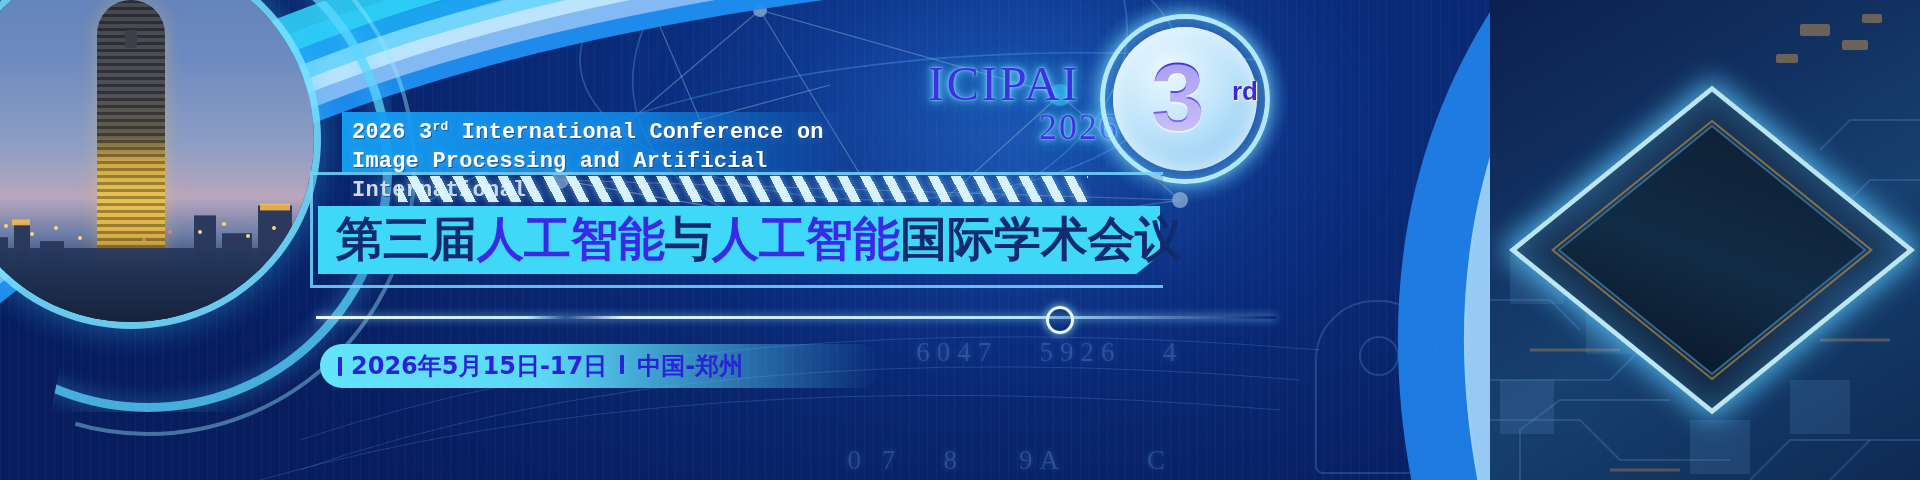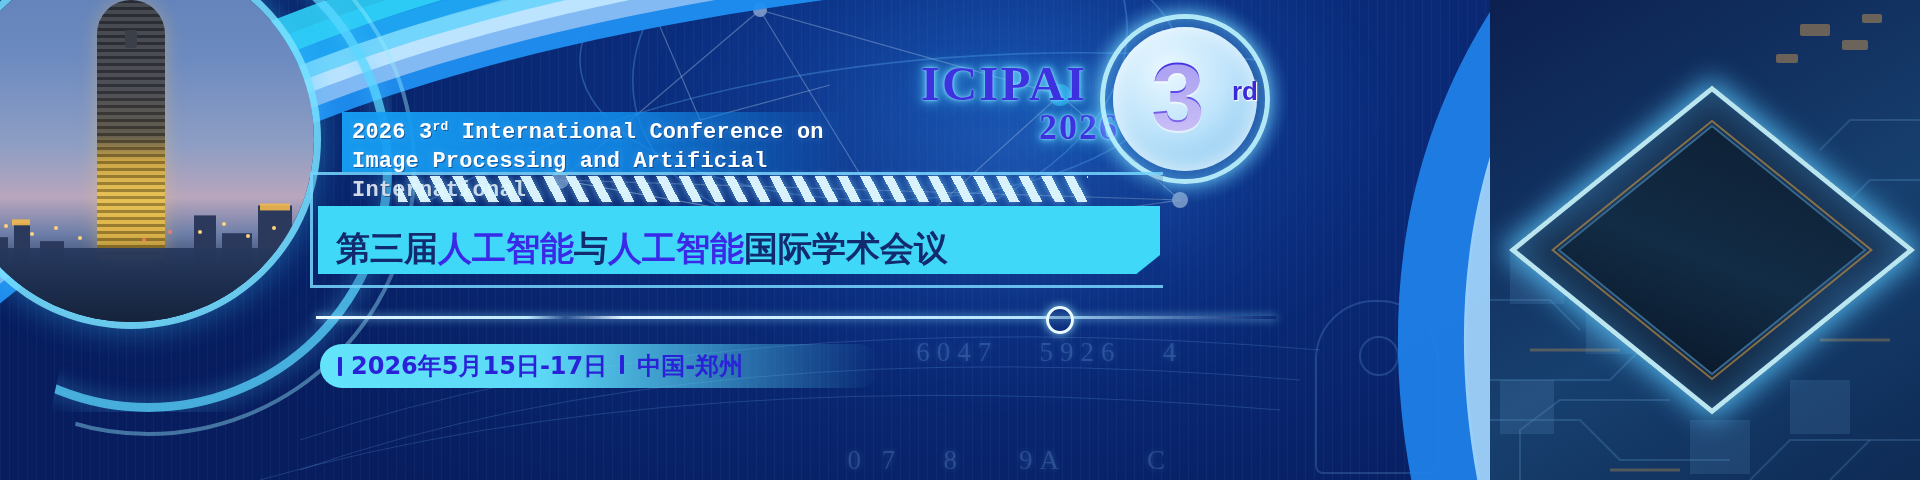--- a/index.html
+++ b/index.html
@@ -102,21 +102,21 @@
     position:absolute;left:352px;top:112px;width:560px;
     color:#ffffff;font-family:Liberation Mono, monospace;
     font-weight:bold;font-size:22px;line-height:29px;letter-spacing:.2px;
     text-shadow:1px 1px 0 rgba(5,40,110,.55), 0 0 9px rgba(120,200,255,.35);
   }
   .en-title sup{font-size:13px;vertical-align:super;}
 
   
   .icipai{
     position:absolute;left:889px;top:60px;width:230px;text-align:center;
-    font-family:"Liberation Serif","DejaVu Serif",serif;font-weight:bold;
+    font-family:"Liberation Serif","DejaVu Serif",serif;font-weight:normal;
     color:#3d31e0;line-height:.98;
     text-shadow:
       0 0 2px #9fe9ff, 0 0 6px #6fd8ff, 0 0 14px rgba(90,210,255,.95),
       0 0 26px rgba(60,180,255,.6);
   }
   .icipai .l1{font-size:49px;letter-spacing:2px;}
   .icipai .l2{font-size:36px;letter-spacing:2px;margin-top:2px;text-align:right;}
 
   
   .badge3{position:absolute;left:1100px;top:14px;width:170px;height:170px;}
@@ -165,23 +165,23 @@
     filter:drop-shadow(0 0 4px rgba(140,225,255,.7));
   }
   .cn-panel{
     position:absolute;left:318px;top:206px;height:68px;width:842px;
     background:#3fd8f8;
     clip-path:polygon(0 0, 100% 0, 100% 72%, 97.2% 100%, 0 100%);
     box-shadow:0 0 22px rgba(70,215,255,.5);
   }
   .cn-text{
     position:absolute;left:336px;top:208px;height:64px;
-    display:flex;align-items:flex-end;
+    display:flex;align-items:flex-start;
     font-family:"DejaVu Sans","Liberation Sans",sans-serif;
-    font-weight:bold;font-size:34px;letter-spacing:0px;white-space:nowrap;
+    font-weight:bold;font-size:47px;letter-spacing:0px;white-space:nowrap;
   }
   .cn-dark{color:#122a6e;}
   .cn-blue{color:#3a2ae8;}
 
   
   .divider{
     position:absolute;left:316px;top:316px;width:960px;height:3px;
     background:linear-gradient(90deg,#eaf9ff 0%, #bfe9ff 22%, rgba(160,225,255,.25) 26%, #dff4ff 32%, #b5e4ff 74%, rgba(140,215,255,0) 100%);
     box-shadow:0 0 8px rgba(140,225,255,.85);
   }

